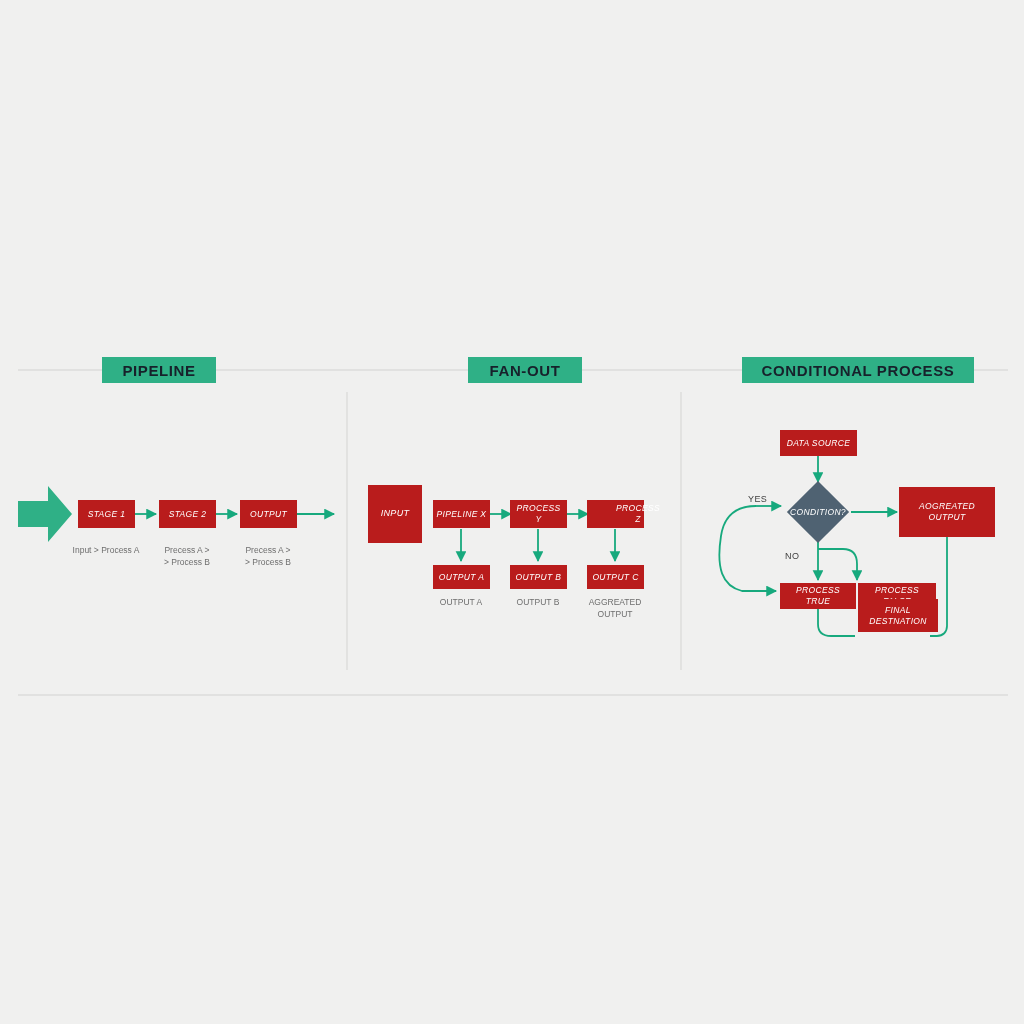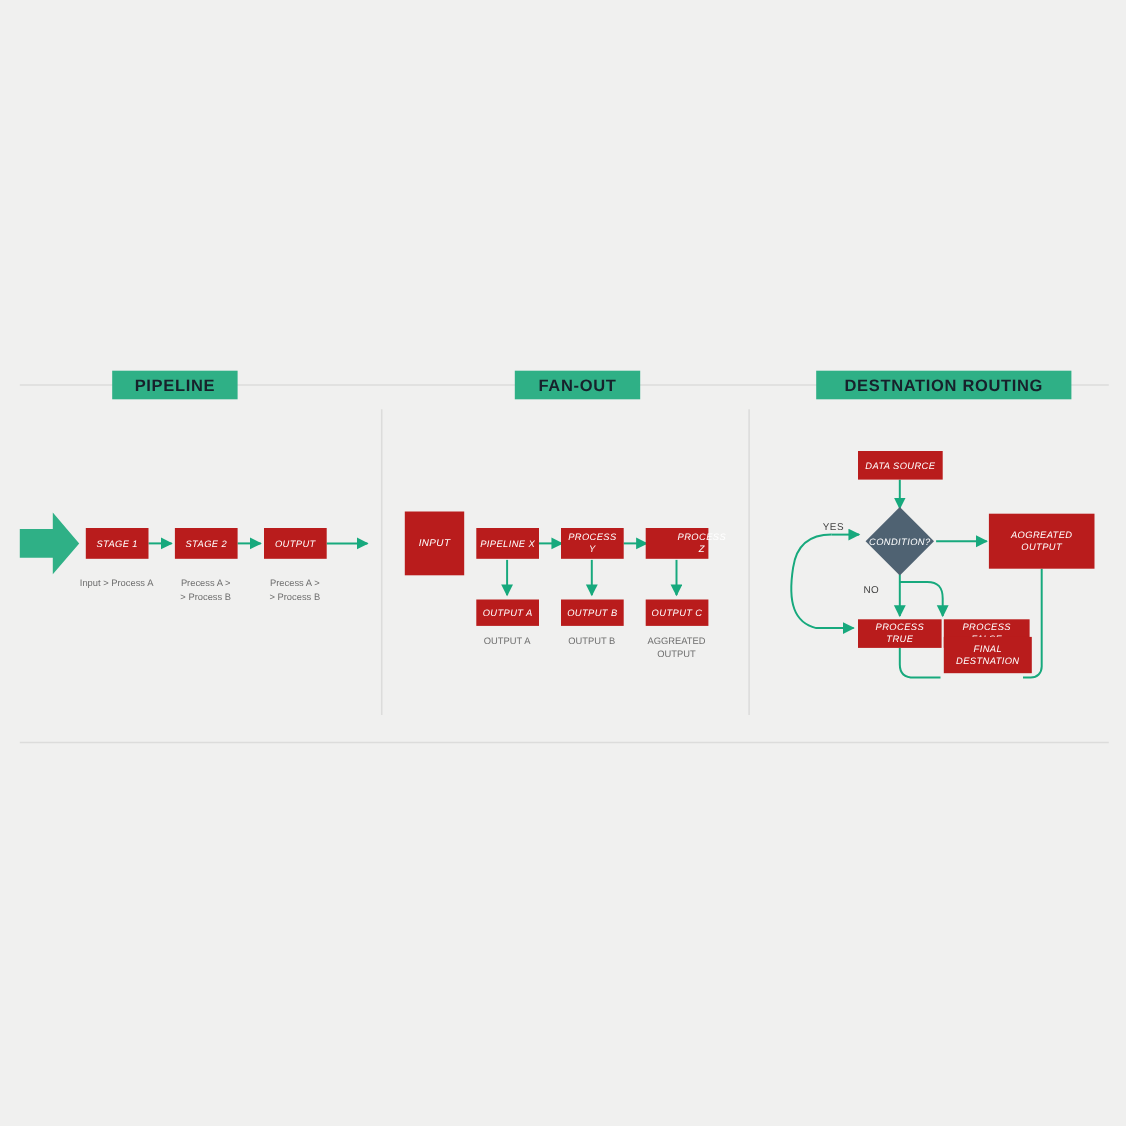--- a/index.html
+++ b/index.html
@@ -3,21 +3,21 @@
 <meta charset="utf-8">
 <style>
   html,body{margin:0;padding:0;}
   body{
     width:1024px;height:1024px;
     background:#f0f0ef;
     font-family:"Liberation Sans",sans-serif;
     overflow:hidden;
     position:relative;
   }
-  #stage{position:absolute;inset:0;}
+  #stage{position:absolute;inset:0;margin-top:20px;}
   .svg-layer{position:absolute;left:0;top:0;width:1024px;height:1024px;}
 
   
   .hdr{
     position:absolute;
     background:#2fb086;
     color:#17212b;
     font-weight:bold;
     letter-spacing:.6px;
     display:flex;align-items:center;justify-content:center;
@@ -129,21 +129,21 @@
     <path d="M947,517 L947,606 C947,612 943,616 937,616 L930,616" fill="none" stroke="#17a97d" stroke-width="1.8"></path>
   </svg>
 
   <div class="hdr" style="left:102px;top:337px;width:94px;">
     <span>PIPELINE</span>
   </div>
   <div class="hdr" style="left:468px;top:337px;width:94px;">
     <span>FAN-OUT</span>
   </div>
   <div class="hdr" style="left:742px;top:337px;width:212px;">
-    <span>DESTNATION ROUTING</span>
+    <span>CONDITIONAL PROCESS</span>
   </div>
 
   <div class="node" style="left:78px;top:480px;width:57px;height:28px;">
     <span>STAGE 1</span>
   </div>
   <div class="node" style="left:159px;top:480px;width:57px;height:28px;">
     <span>STAGE 2</span>
   </div>
   <div class="node" style="left:240px;top:480px;width:57px;height:28px;">
     <span>OUTPUT</span>

